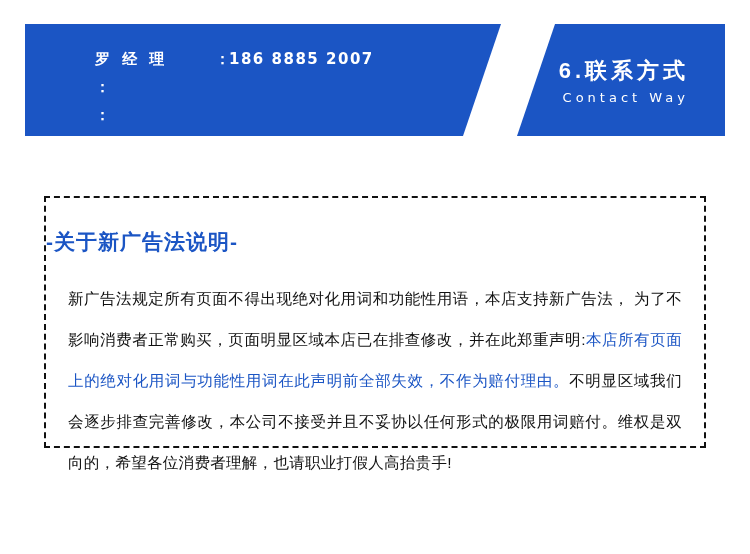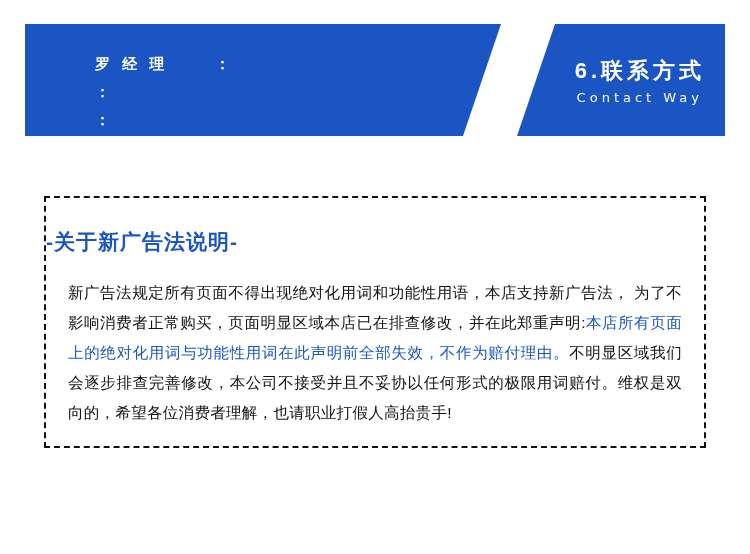--- a/index.html
+++ b/index.html
@@ -41,21 +41,21 @@
 
   .contact-list {
     position: absolute;
     top: 26px;
     left: 70px;
     color: #ffffff;
   }
 
   .contact-row {
     display: flex;
-    align-items: center;
+    align-items: flex-start;
     height: 28px;
     font-size: 15px;
     letter-spacing: 1px;
     white-space: nowrap;
   }
 
   .contact-label {
     width: 120px;
     display: inline-block;
     font-weight: bold;
@@ -70,22 +70,22 @@
 
   .contact-value {
     font-weight: bold;
     letter-spacing: 1.5px;
     font-family: "DejaVu Sans", sans-serif;
   }
 
   .header-title {
     position: absolute;
     top: 34px;
-    right: 20px;
-    text-align: center;
+    right: 36px;
+    text-align: right;
     color: #ffffff;
   }
 
   .header-title .cn {
     font-size: 22px;
     font-weight: bold;
     letter-spacing: 4px;
     line-height: 1.2;
   }
 
@@ -113,41 +113,42 @@
     color: #1b55c4;
     font-size: 21px;
     font-weight: bold;
     letter-spacing: 1px;
     margin-top: 30px;
   }
 
   .notice-body {
     margin: 22px 22px 0 22px;
     font-size: 15.5px;
-    line-height: 30px;
+    line-height: 41px;
     color: #111111;
     text-align: justify;
     letter-spacing: 0.3px;
   }
 
   .hl {
     color: #1b55c4;
   }
 </style>
 </head>
 <body>
 
 <div class="header">
   <div class="header-bar"></div>
   <div class="header-notch"></div>
 
   <div class="contact-list">
     <div class="contact-row">
       <span class="contact-label">罗 经 理</span>
       <span class="contact-colon">：</span>
+      <span class="contact-value">186 8885 2007</span>
     </div>
     <div class="contact-row">
       <span class="contact-colon">：</span>
     </div>
     <div class="contact-row">
       <span class="contact-colon">：</span>
     </div>
   </div>
 
   <div class="header-title">

